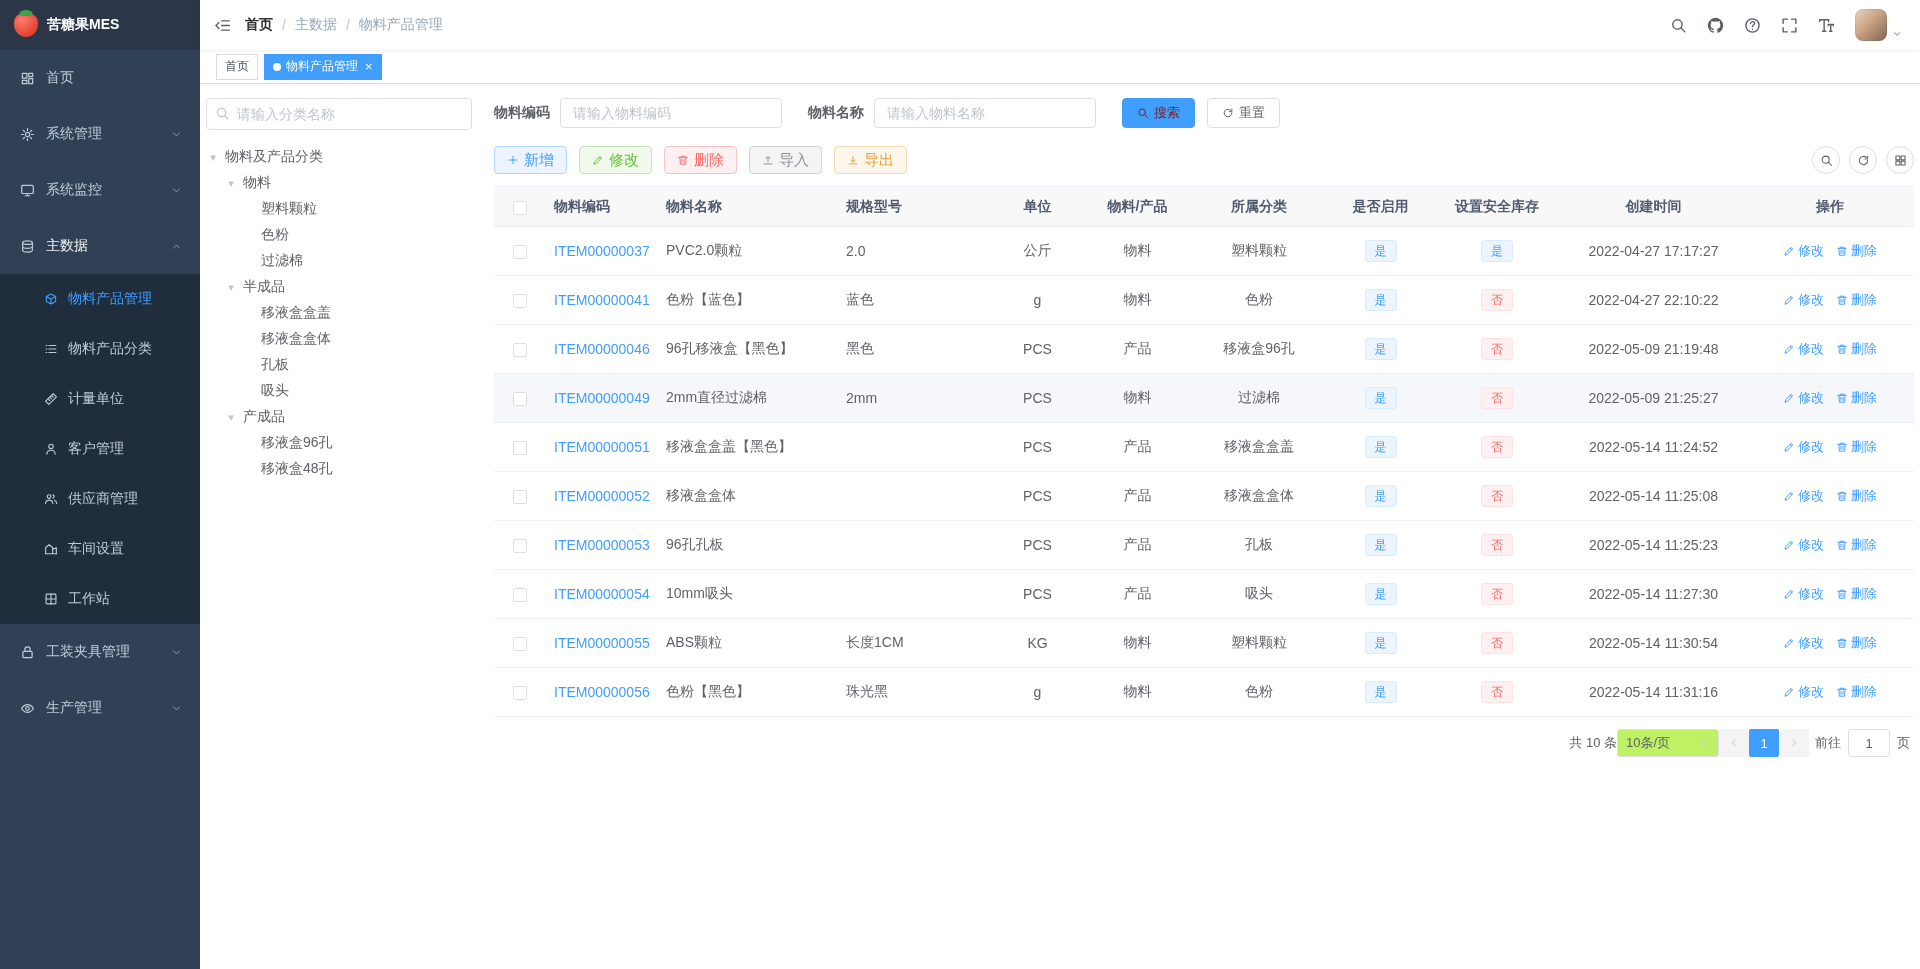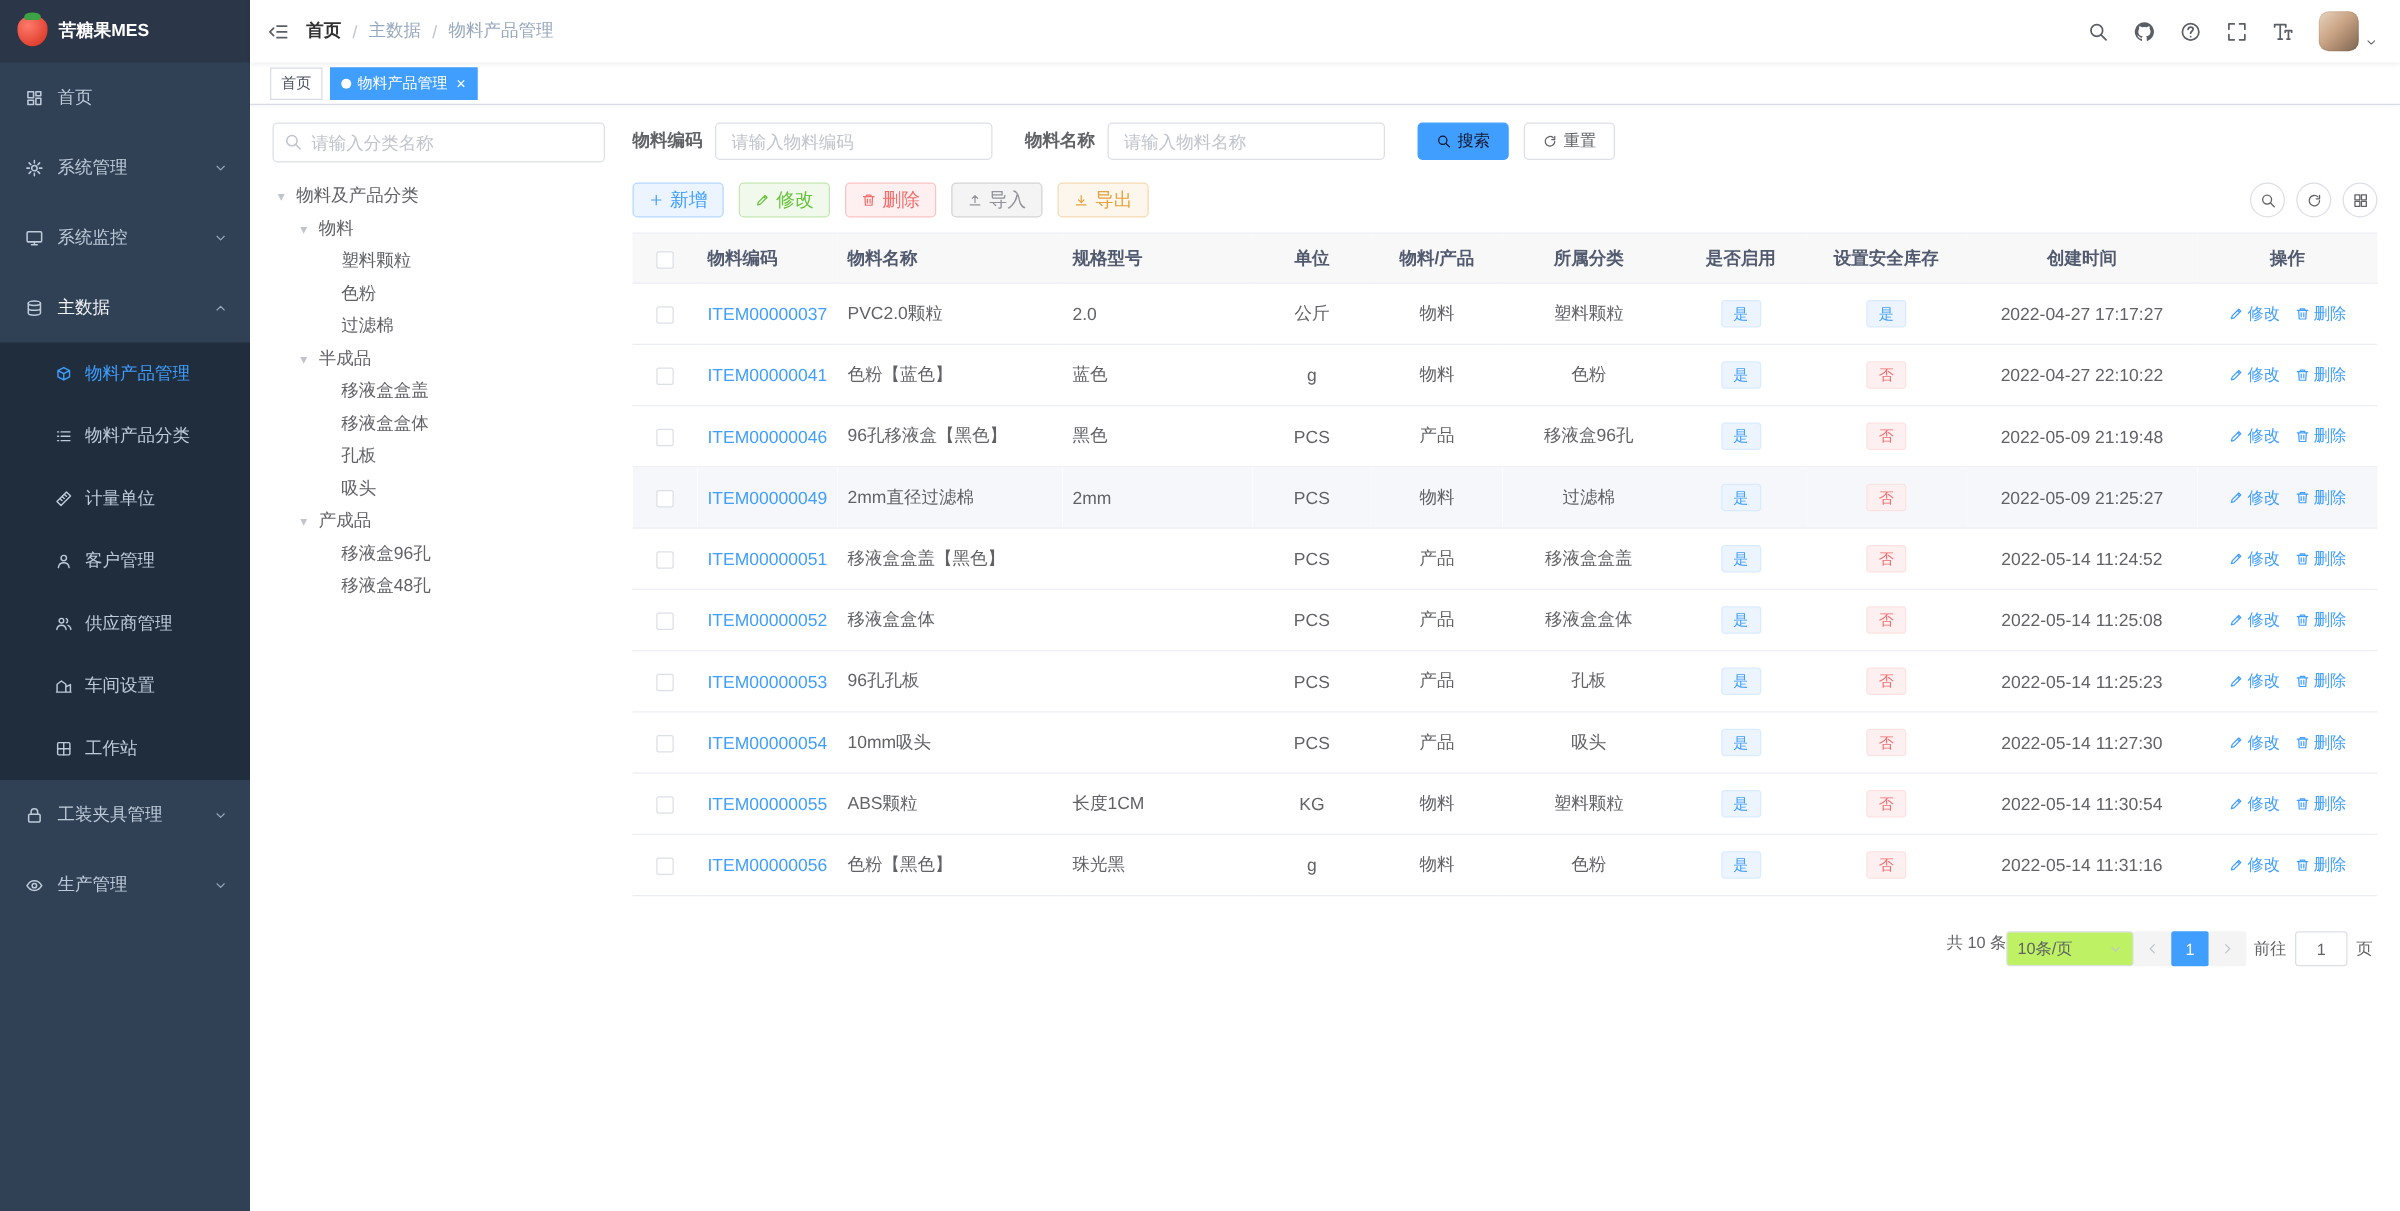--- a/index.html
+++ b/index.html
@@ -43,41 +43,41 @@
   .avatar-caret { font-size:10px; color:#5a5e66; padding-bottom:2px; }
 
   
   .tags-view { height:34px; flex-shrink:0; display:flex; align-items:center; gap:6px; padding:0 16px; background:#fff; border-bottom:1px solid #d8dce5; box-shadow:0 1px 3px rgba(0,0,0,.05); position:relative; z-index:2; }
   .tag { height:26px; display:inline-flex; align-items:center; gap:5px; padding:0 8px; border:1px solid #d8dce5; background:#fff; color:#495060; font-size:12px; cursor:pointer; white-space:nowrap; }
   .tag.active { background:#409eff; border-color:#409eff; color:#fff; }
   .tag .dot { width:8px; height:8px; border-radius:50%; background:#fff; }
   .tag .close { font-size:13px; line-height:1; padding-left:2px; }
 
   
-  .app-main { flex:1; min-height:0; padding:14px 18px; display:flex; gap:22px; background:#fff; }
+  .app-main { flex:1; min-height:0; padding:14px 6px; display:flex; gap:22px; background:#fff; }
 
   .tree-panel { width:266px; flex-shrink:0; }
   .tree-search { position:relative; }
   .tree-search input { width:100%; height:32px; border:1px solid #dcdfe6; border-radius:4px; padding:0 10px 0 30px; font-size:14px; color:#606266; font-family:inherit; outline:none; }
   input::placeholder { color:#c0c4cc; }
   .tree-search .search-prefix { position:absolute; left:9px; top:8px; font-size:15px; color:#c0c4cc; }
   .tree { margin-top:14px; font-size:14px; color:#606266; }
   .tree-node { height:26px; display:flex; align-items:center; gap:5px; cursor:pointer; white-space:nowrap; }
   .caret-icon { width:14px; flex-shrink:0; color:#c0c4cc; font-size:11px; text-align:center; }
 
   .table-panel { flex:1; min-width:0; display:flex; flex-direction:column; }
 
   .search-form { display:flex; align-items:center; margin-bottom:18px; }
   .form-item { display:flex; align-items:center; gap:10px; margin-right:26px; }
   .form-label { font-weight:bold; color:#606266; font-size:14px; white-space:nowrap; }
   .form-input { width:222px; height:30px; border:1px solid #dcdfe6; border-radius:4px; padding:0 12px; font-size:14px; color:#606266; font-family:inherit; outline:none; }
 
   .btn { height:30px; padding:0 14px; border-radius:4px; font-size:13px; display:inline-flex; align-items:center; gap:5px; border:1px solid transparent; cursor:pointer; background:#fff; font-family:inherit; white-space:nowrap; }
   .btn .icon { font-size:12px; }
-  .btn-primary { background:#409eff; border-color:#409eff; color:#0f172a; }
+  .btn-primary { background:#409eff; border-color:#409eff; color:#7f1d1d; }
   .btn-default { border-color:#dcdfe6; color:#606266; margin-left:12px; }
 
   .toolbar { display:flex; align-items:center; margin-bottom:12px; }
   .btn-group { display:flex; gap:12px; }
   .btn-sm { height:28px; padding:0 12px; font-size:15px; }
   .btn-plain-primary { color:#409eff; background:#ecf5ff; border-color:#b3d8ff; }
   .btn-plain-success { color:#67c23a; background:#f0f9eb; border-color:#c2e7b0; }
   .btn-plain-danger  { color:#f56c6c; background:#fef0f0; border-color:#fbc4c4; }
   .btn-plain-info    { color:#909399; background:#f4f4f5; border-color:#d3d4d6; }
   .btn-plain-warning { color:#e6a23c; background:#fdf6ec; border-color:#f5dab1; }
@@ -92,21 +92,21 @@
   .col-center { text-align:center; }
   .link { color:#409eff; cursor:pointer; }
   .checkbox { width:14px; height:14px; border:1px solid #dcdfe6; border-radius:2px; background:#fff; display:inline-block; vertical-align:middle; cursor:pointer; }
   .tag-chip { display:inline-block; min-width:16px; padding:3px 9px; border-radius:3px; font-size:12px; line-height:1.2; }
   .chip-blue { background:#ecf5ff; color:#409eff; border:1px solid #d9ecff; }
   .chip-red  { background:#fef0f0; color:#f56c6c; border:1px solid #fde2e2; }
   .op-cell { font-size:13px; }
   .op-link { color:#409eff; display:inline-flex; align-items:center; gap:3px; margin:0 6px; cursor:pointer; }
   .op-link .icon { font-size:12px; }
 
-  .pagination { display:flex; align-items:flex-start; justify-content:flex-end; gap:0; margin-top:28px; font-size:13px; color:#606266; padding-right:4px; }
+  .pagination { display:flex; align-items:center; justify-content:flex-end; gap:0; margin-top:12px; font-size:13px; color:#606266; padding-right:4px; }
   .page-size-select { width:102px; height:28px; border:1px solid #dcdfe6; border-radius:3px; display:flex; align-items:center; justify-content:space-between; padding:0 8px; color:#606266; cursor:pointer; background:#bef264; }
   .page-size-select .icon { color:#c0c4cc; font-size:11px; }
   .pager-btn { min-width:30px; height:28px; background:#f4f4f5; border-radius:2px; display:inline-flex; align-items:center; justify-content:center; color:#c0c4cc; font-size:12px; cursor:pointer; }
   .pager-btn.page-active { background:#409eff; color:#fff; font-size:13px; }
   .goto { display:flex; align-items:center; gap:7px; margin-left:6px; }
   .goto-input { width:42px; height:28px; border:1px solid #dcdfe6; border-radius:3px; text-align:center; font-size:13px; color:#606266; font-family:inherit; outline:none; }
 </style>
 </head>
 <body>
 

